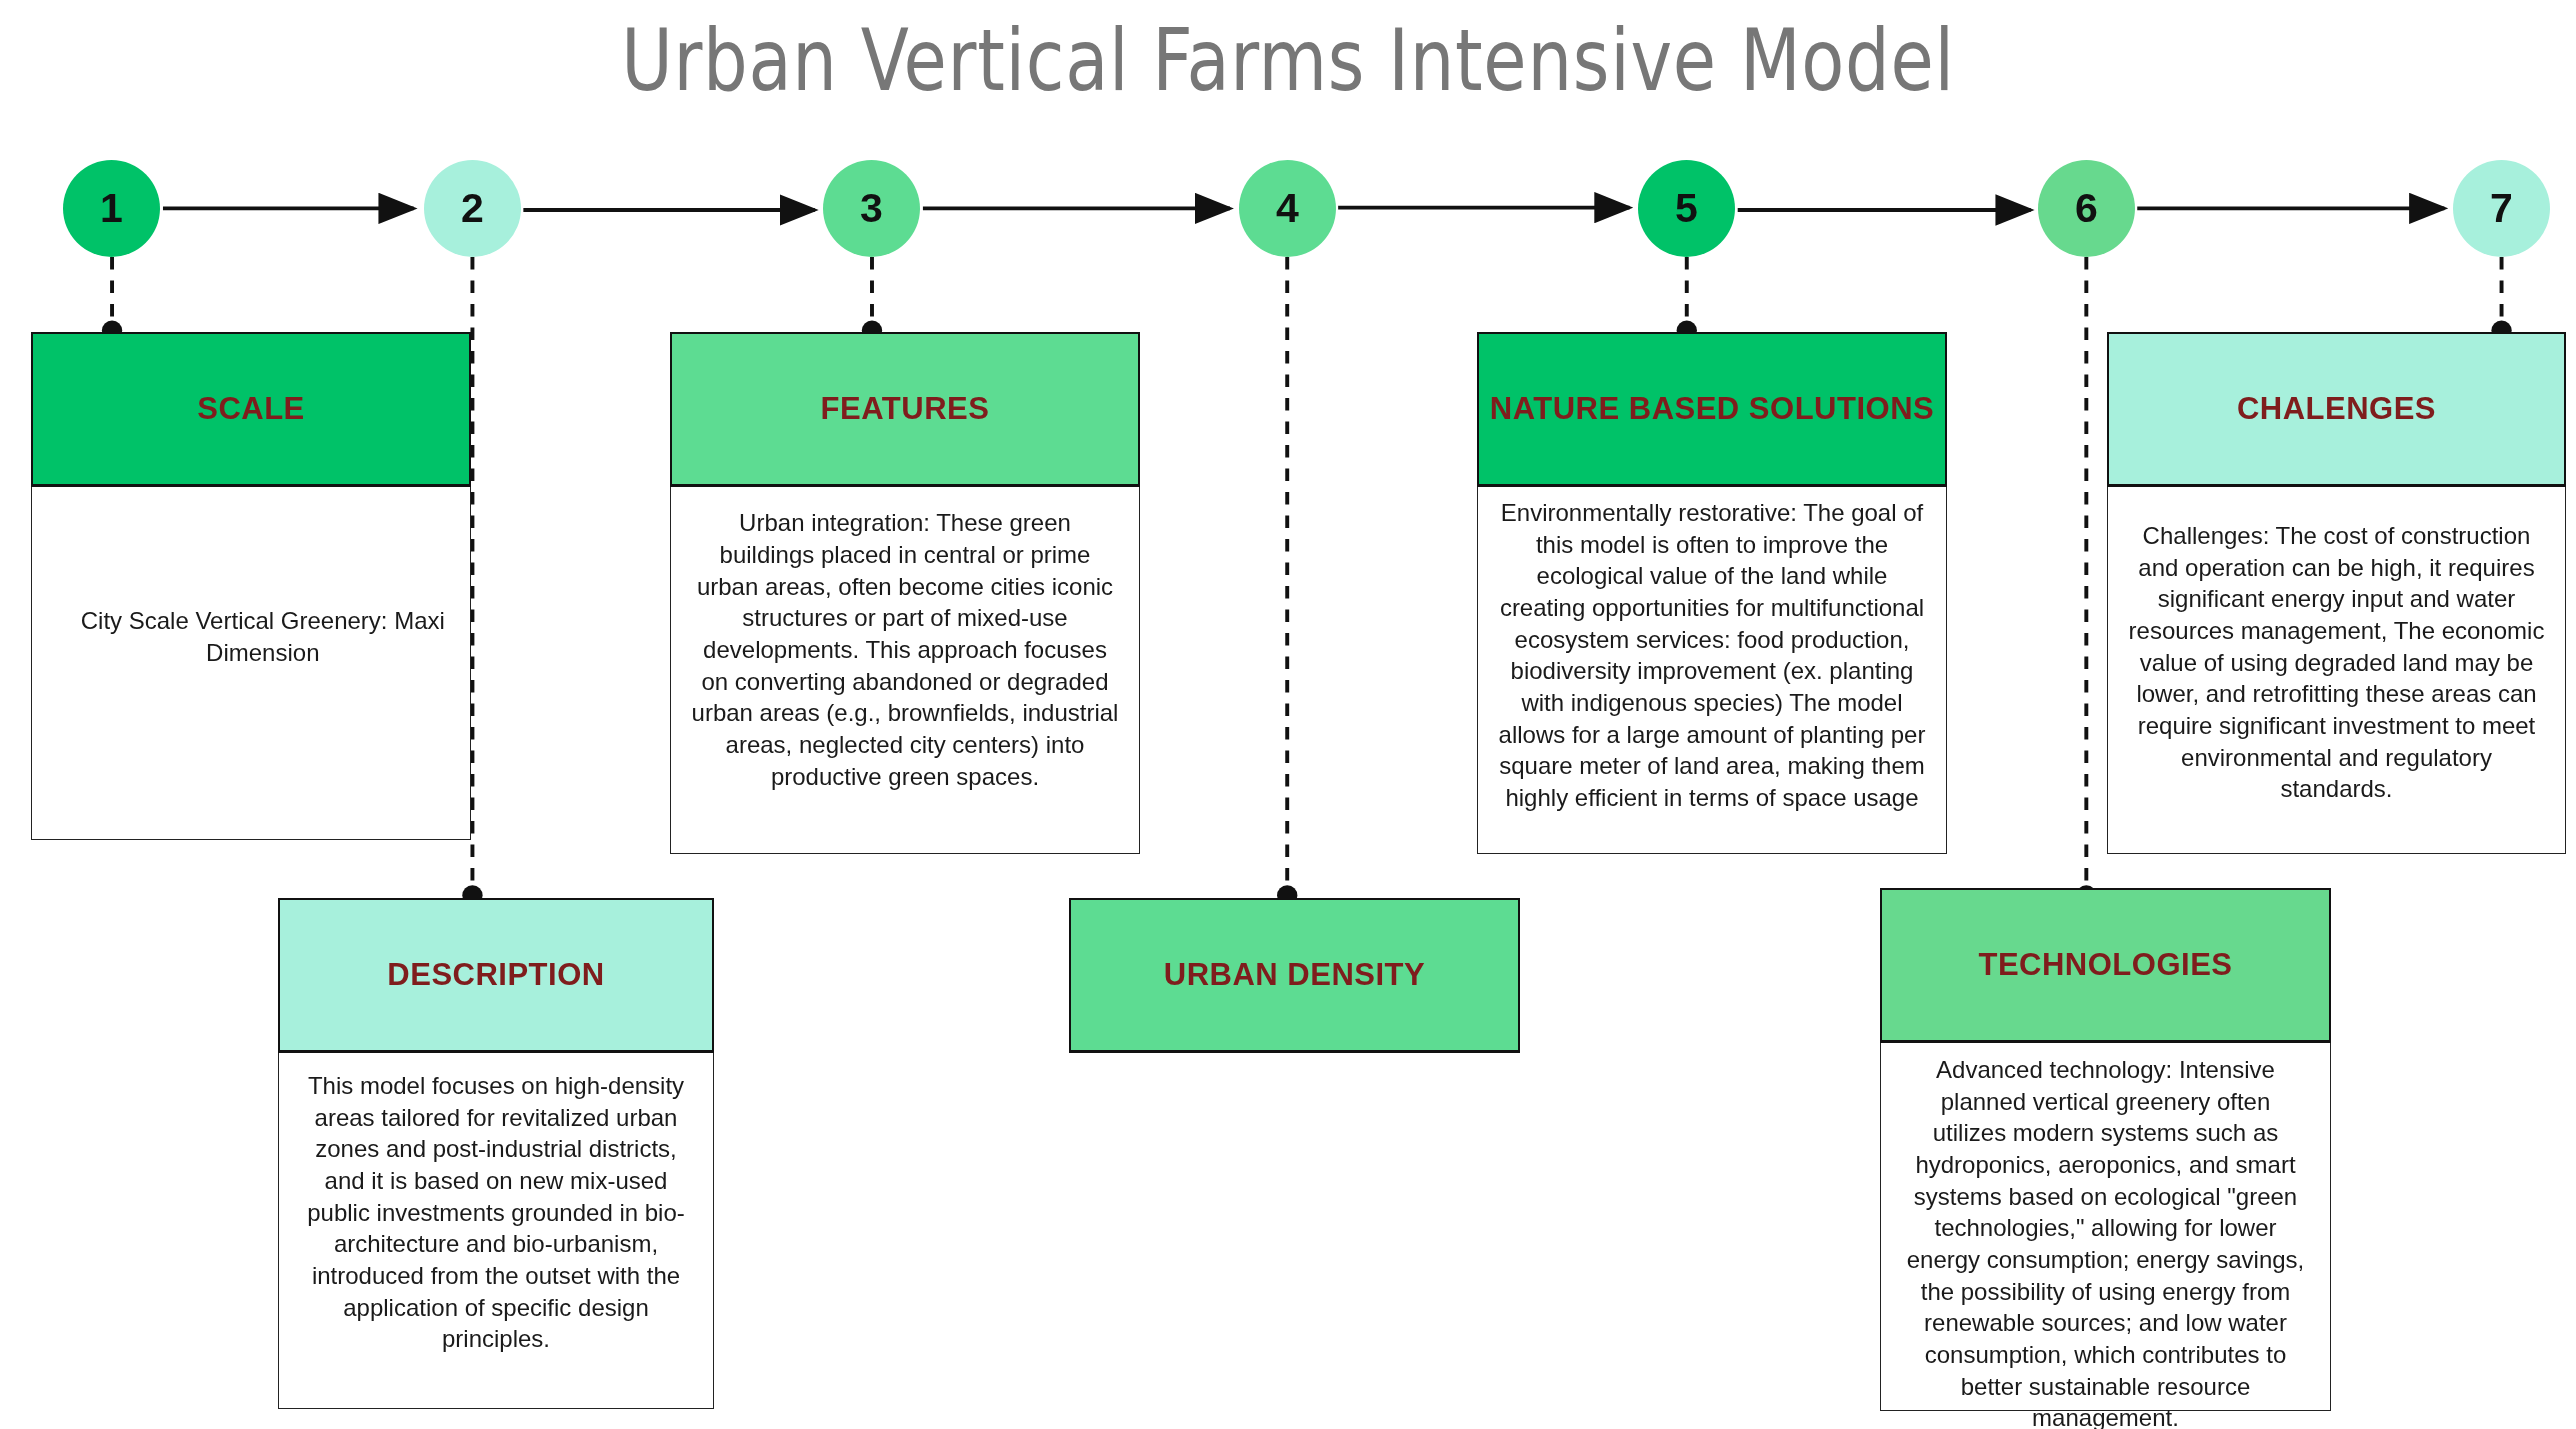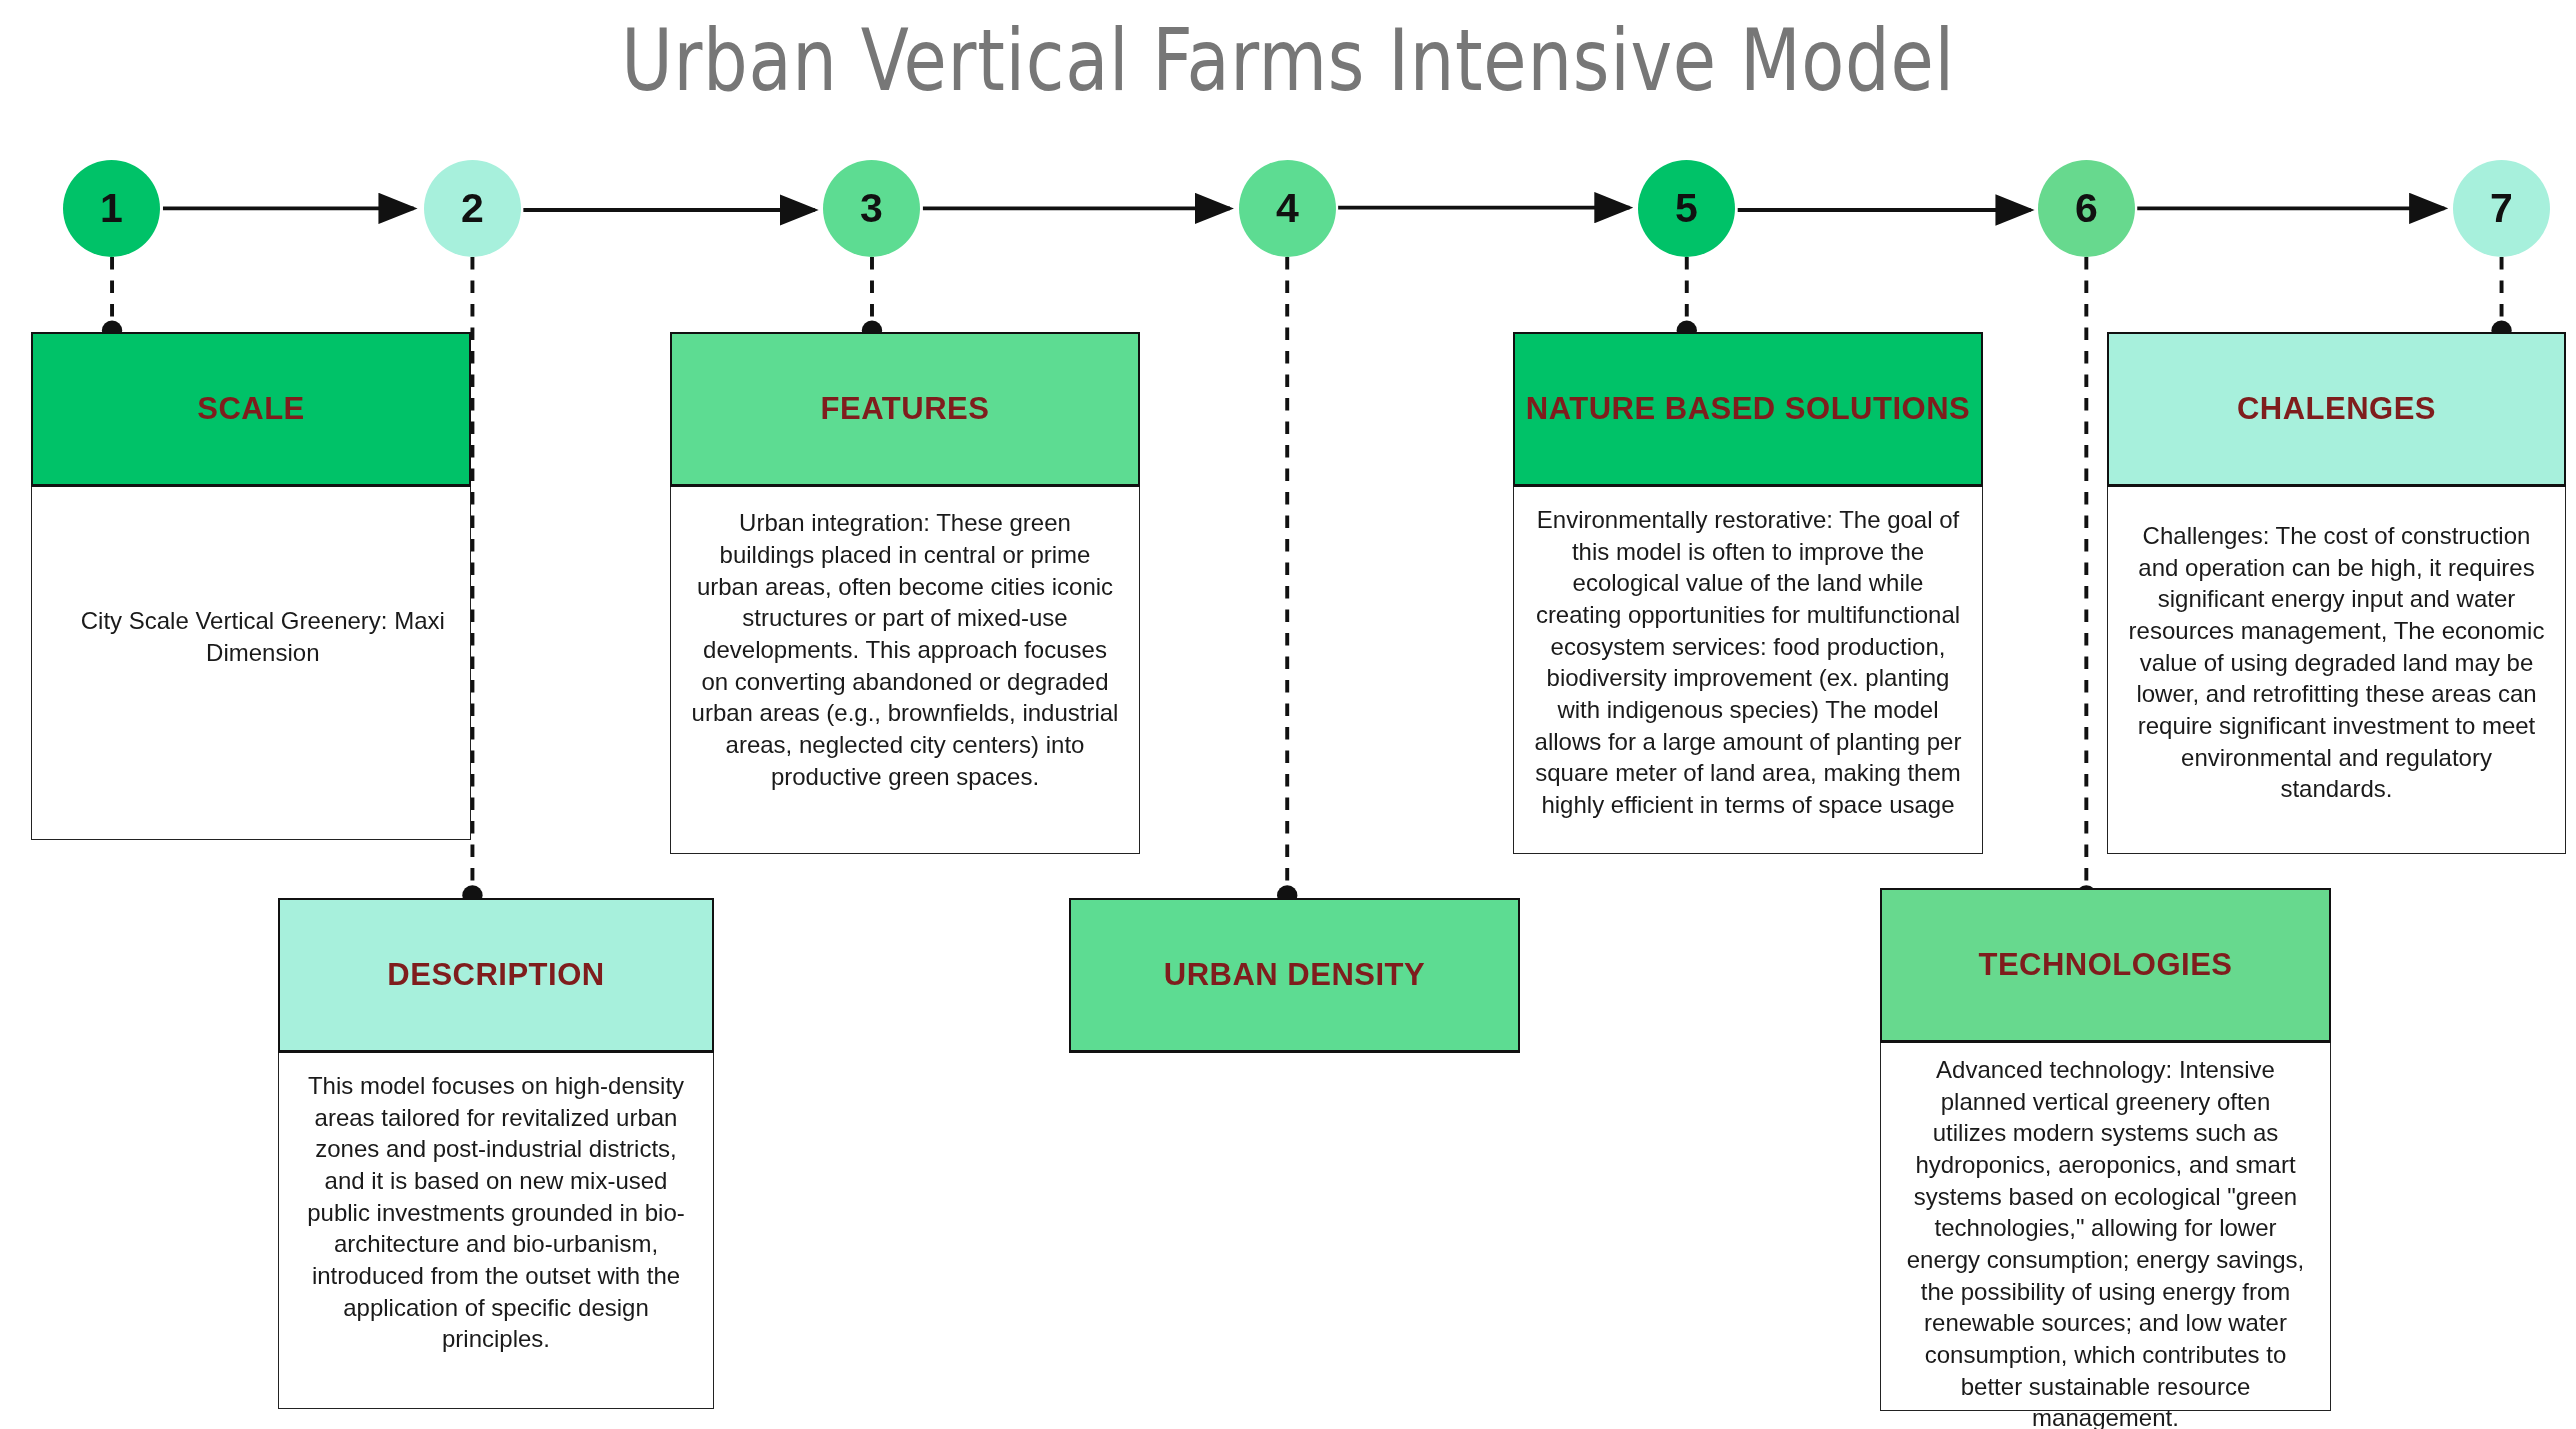--- a/index.html
+++ b/index.html
@@ -131,25 +131,25 @@
 
   <div class="card" style="left:670px;top:332px;width:470px;">
     <div class="hdr" style="background:#5DDC92;height:155px;">
       <span>FEATURES</span>
     </div>
     <div class="body" style="height:367px;">
       <span>Urban integration: These green buildings placed in central or prime urban areas, often become cities iconic structures or part of mixed-use developments. This approach focuses on converting abandoned or degraded urban areas (e.g., brownfields, industrial areas, neglected city centers) into productive green spaces.</span>
     </div>
   </div>
 
-  <div class="card" style="left:1513px;top:332px;width:470px;">
+  <div class="card" style="left:1477px;top:332px;width:470px;">
     <div class="hdr" style="background:#00C268;height:155px;">
       <span>NATURE BASED SOLUTIONS</span>
     </div>
-    <div class="body" style="height:367px;padding-top:17px;">
+    <div class="body" style="height:367px;padding-top:10px;">
       <span>Environmentally restorative: The goal of this model is often to improve the ecological value of the land while creating opportunities for multifunctional ecosystem services: food production, biodiversity improvement (ex. planting with indigenous species) The model allows for a large amount of planting per square meter of land area, making them highly efficient in terms of space usage</span>
     </div>
   </div>
 
   <div class="card" style="left:2107px;top:332px;width:459px;">
     <div class="hdr" style="background:#A7F0DC;height:155px;">
       <span>CHALENGES</span>
     </div>
     <div class="body" style="height:367px;padding-top:33px;">
       <span>Challenges: The cost of construction and operation can be high, it requires significant energy input and water resources management, The economic value of using degraded land may be lower, and retrofitting these areas can require significant investment to meet environmental and regulatory standards.</span>

